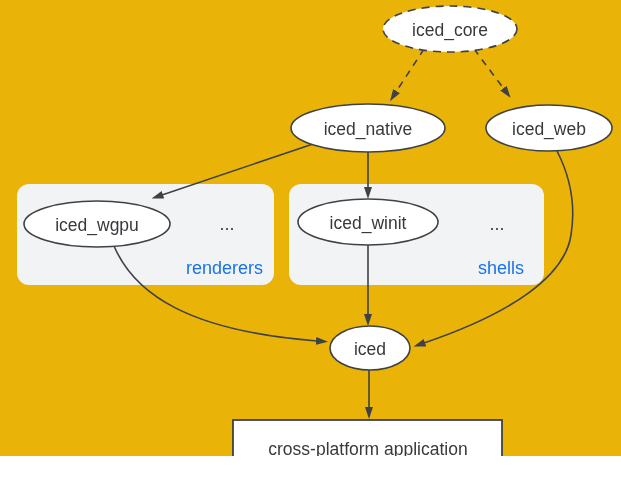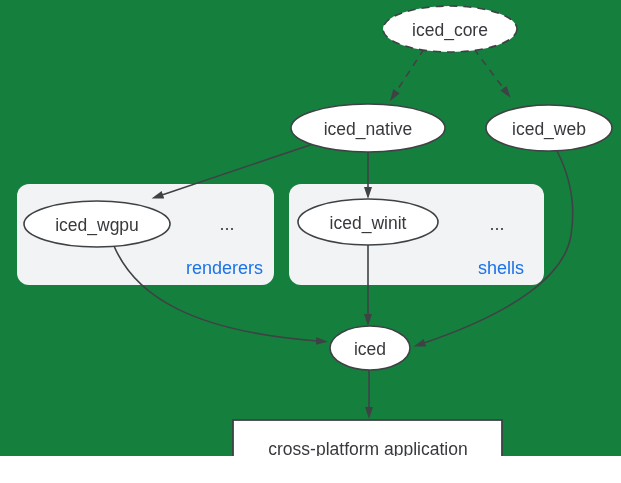--- a/index.html
+++ b/index.html
@@ -5,21 +5,21 @@
   html, body {
     margin: 0;
     padding: 0;
     background: #ffffff;
     font-family: "Liberation Sans", "DejaVu Sans", sans-serif;
   }
   .canvas {
     position: relative;
     width: 621px;
     height: 456px;
-    background: #15803d;
+    background: #eab308;
     overflow: hidden;
   }
   svg { display: block; }
   .group-box { fill: #f1f3f4; stroke: none; }
   .node-ellipse { fill: #ffffff; stroke: #3f4245; stroke-width: 1.6; }
   .node-ellipse.dashed { stroke-dasharray: 8 6; }
   .edge { fill: none; stroke: #3f4245; stroke-width: 1.6; }
   .edge.dashed { stroke-dasharray: 7 6; }
   .node-label {
     fill: #37393d;

